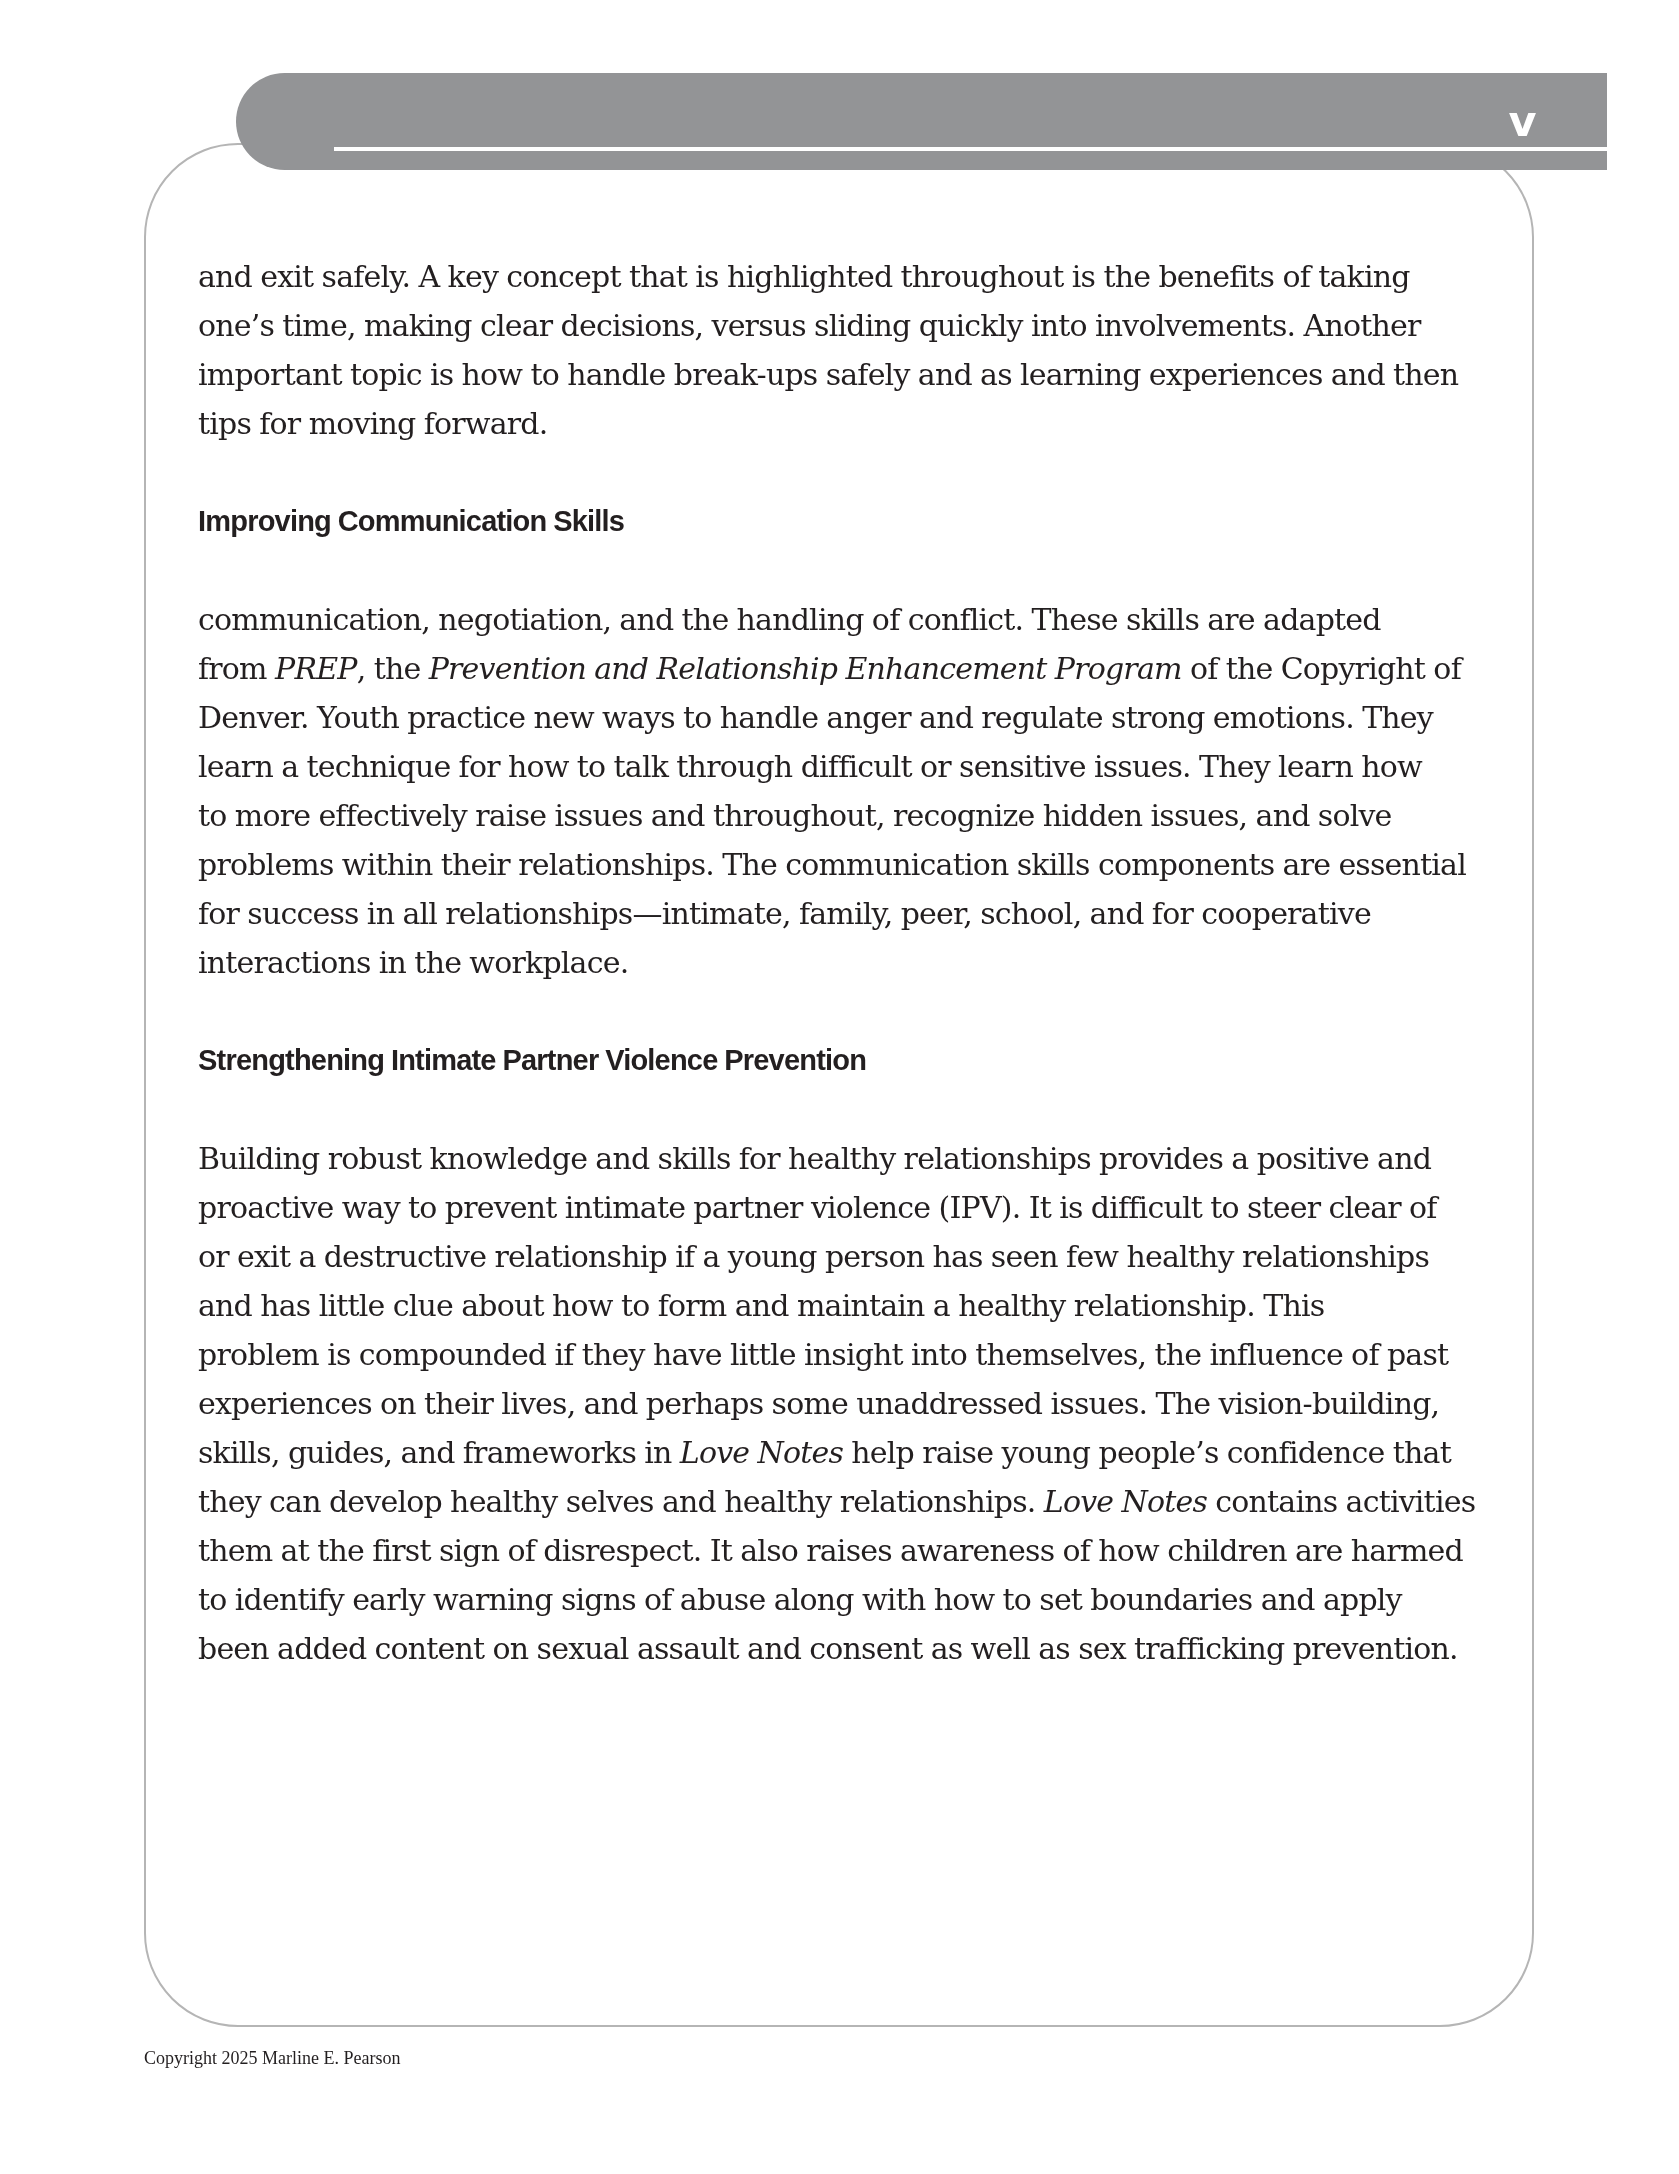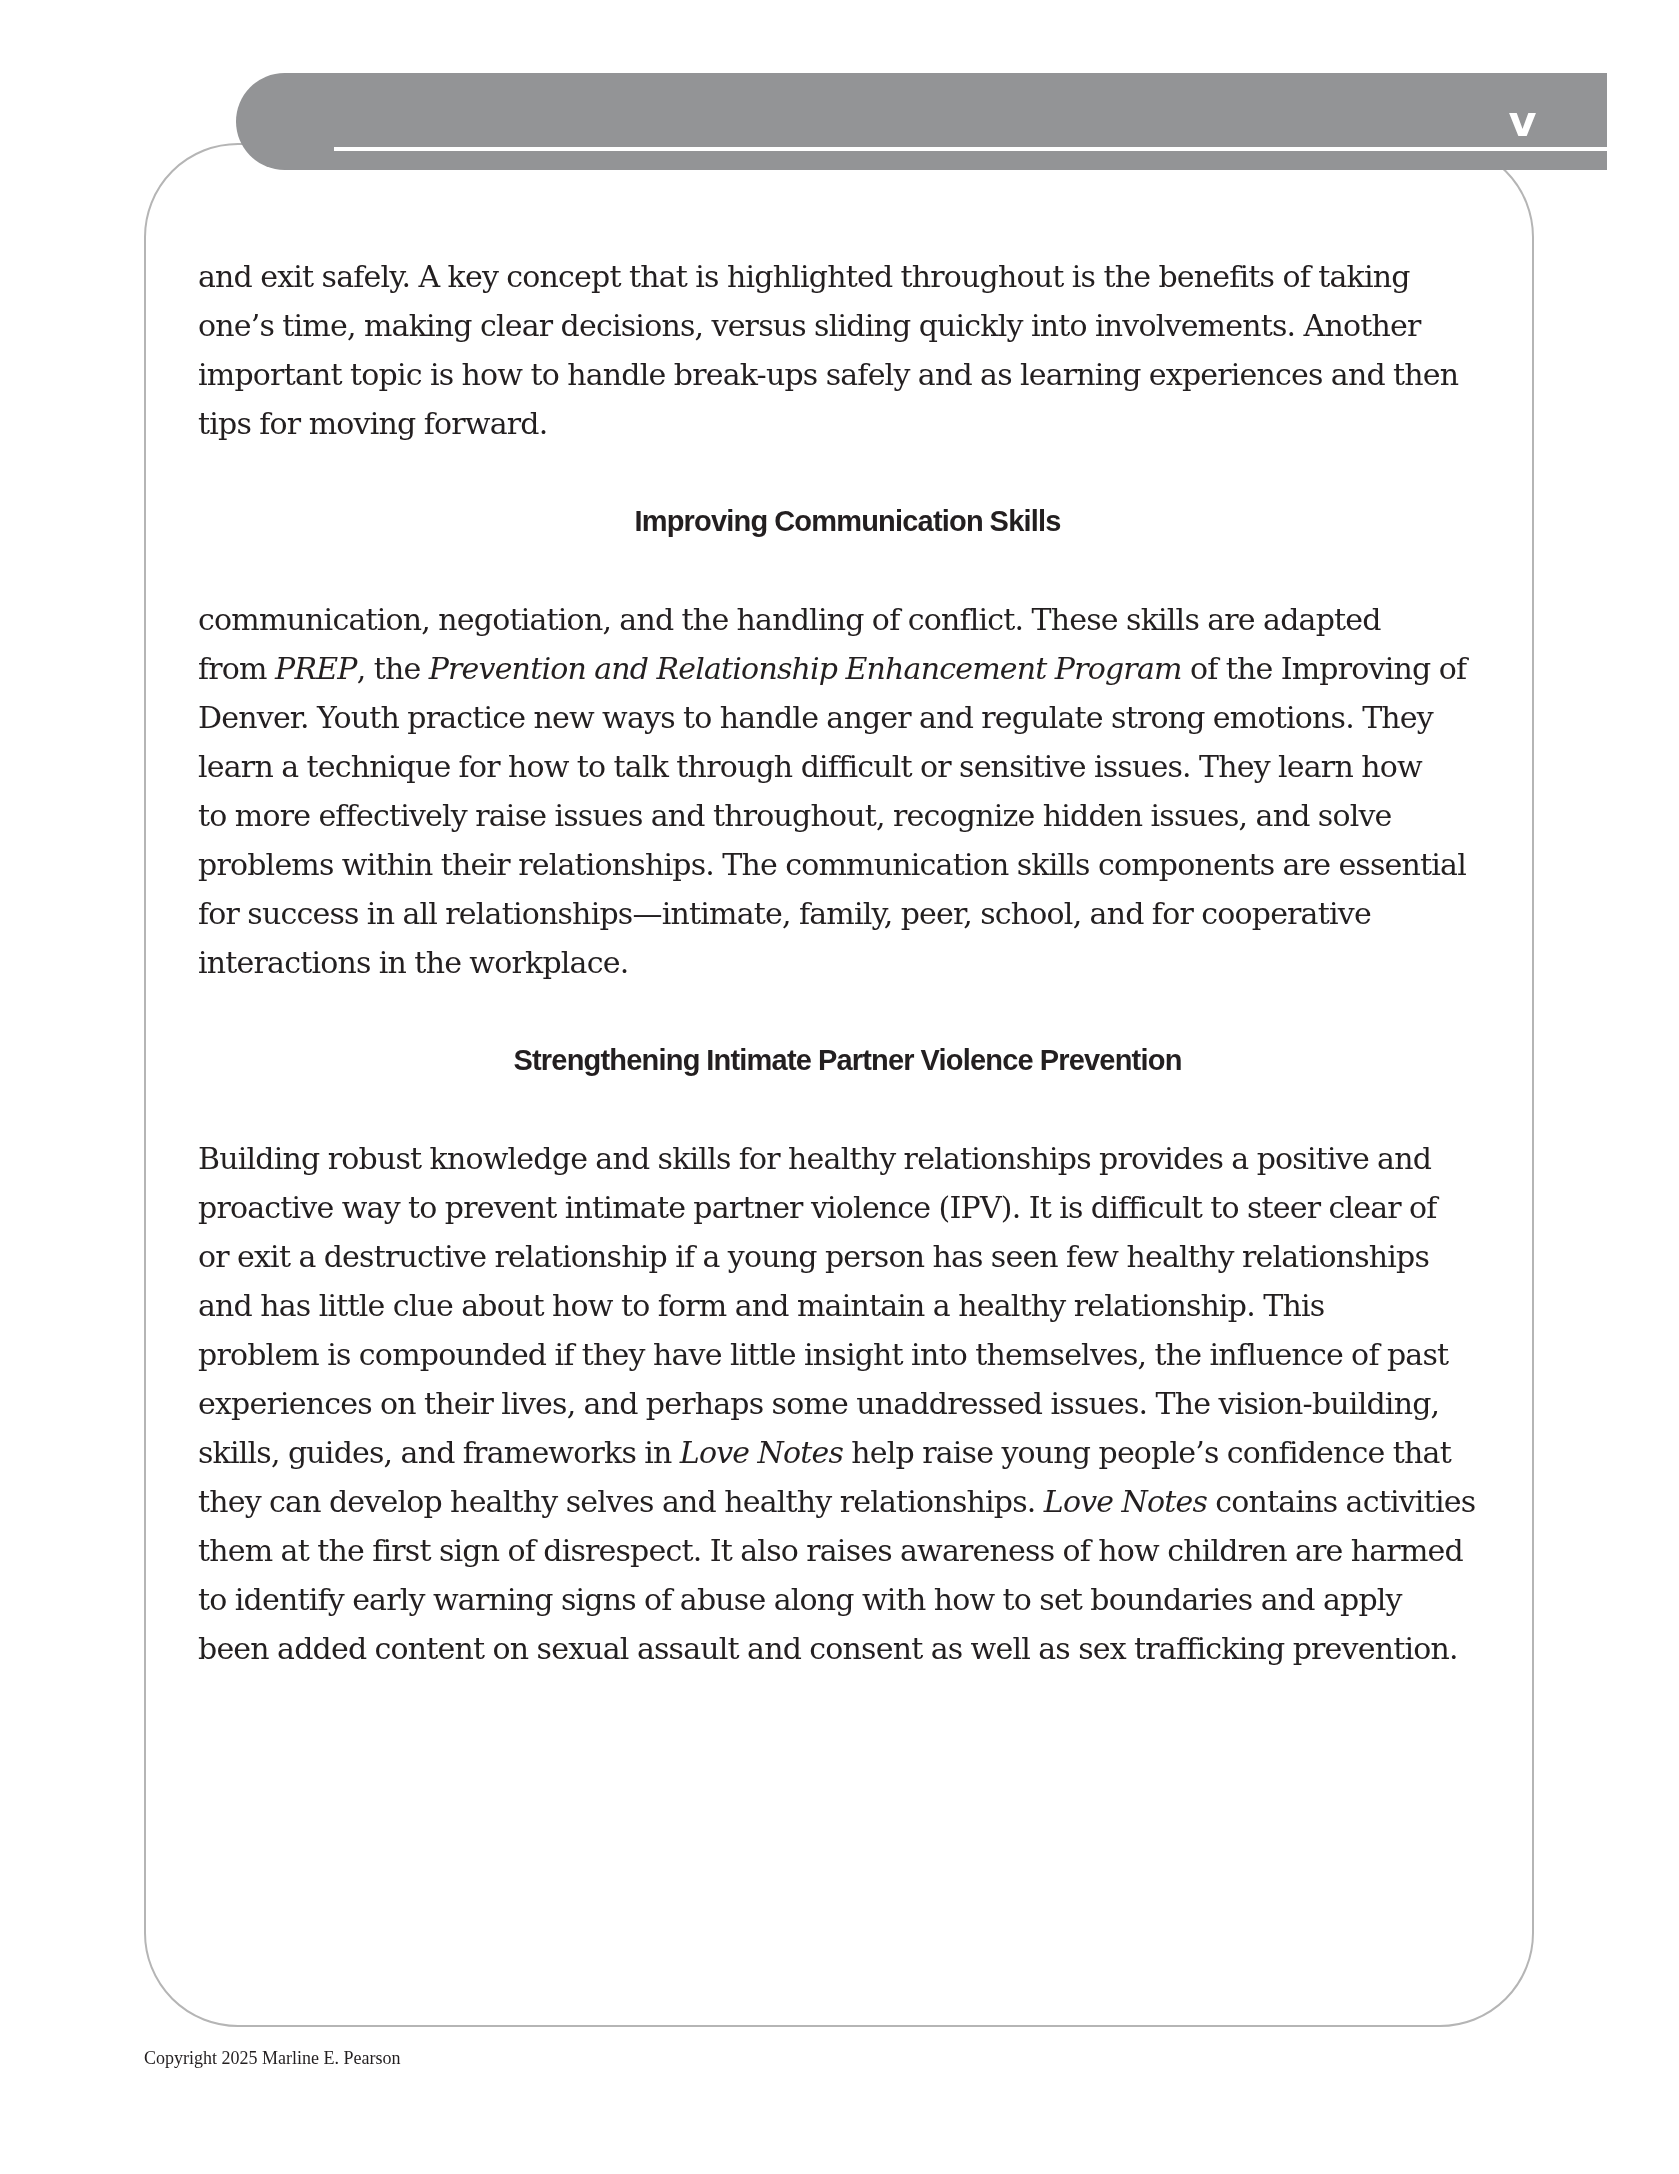--- a/index.html
+++ b/index.html
@@ -22,21 +22,21 @@
   }
   .content {
     position:absolute; left:198px; top:252px; width:1299px;
     font-family:"DejaVu Serif", serif; font-size:30px; line-height:49px; color:#231f20;
     letter-spacing:-0.8px; word-spacing:-0.5px;
   }
   .content p { margin:0; }
   .content p.gap { margin-bottom:49px; }
   .content h2 {
     margin:8px 0 49px 0; font-family:"Liberation Sans", sans-serif; font-weight:bold;
-    font-size:29px; line-height:49px; letter-spacing:-0.8px; color:#231f20;text-align:center;
+    font-size:29px; line-height:49px; letter-spacing:-0.8px; color:#231f20;
   }
   .content em { }
   .line { display:block; white-space:nowrap; }
   .copyright {
     position:absolute; left:144px; top:2048px;
     font-family:"Liberation Serif", serif; font-size:18px; color:#231f20;
   }
 </style>
 </head>
 <body>
@@ -53,21 +53,21 @@
     <span class="line">and exit safely. A key concept that is highlighted throughout is the benefits of taking</span>
     <span class="line">one’s time, making clear decisions, versus sliding quickly into involvements. Another</span>
     <span class="line">important topic is how to handle break-ups safely and as learning experiences and then</span>
     <span class="line">tips for moving forward.</span>
   </p>
 
   <h2>Improving Communication Skills</h2>
 
   <p class="gap">
     <span class="line">communication, negotiation, and the handling of conflict. These skills are adapted</span>
-    <span class="line"><span>from </span><em>PREP</em><span>, the </span><em>Prevention and Relationship Enhancement Program</em><span> of the Improving of</span></span>
+    <span class="line"><span>from </span><em>PREP</em><span>, the </span><em>Prevention and Relationship Enhancement Program</em><span> of the Copyright of</span></span>
     <span class="line">Denver. Youth practice new ways to handle anger and regulate strong emotions. They</span>
     <span class="line">learn a technique for how to talk through difficult or sensitive issues. They learn how</span>
     <span class="line">to more effectively raise issues and throughout, recognize hidden issues, and solve</span>
     <span class="line">problems within their relationships. The communication skills components are essential</span>
     <span class="line">for success in all relationships—intimate, family, peer, school, and for cooperative</span>
     <span class="line">interactions in the workplace.</span>
   </p>
 
   <h2>Strengthening Intimate Partner Violence Prevention</h2>
 

